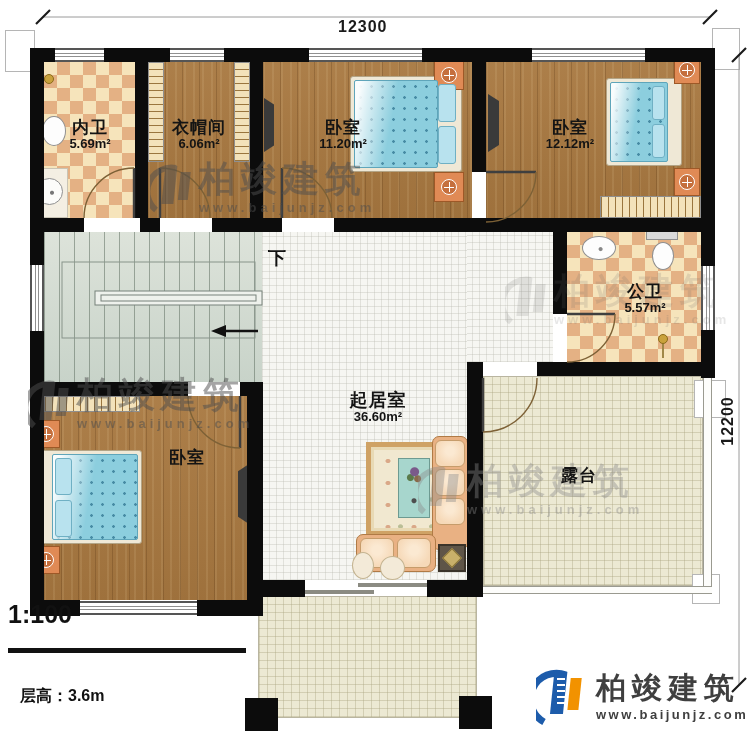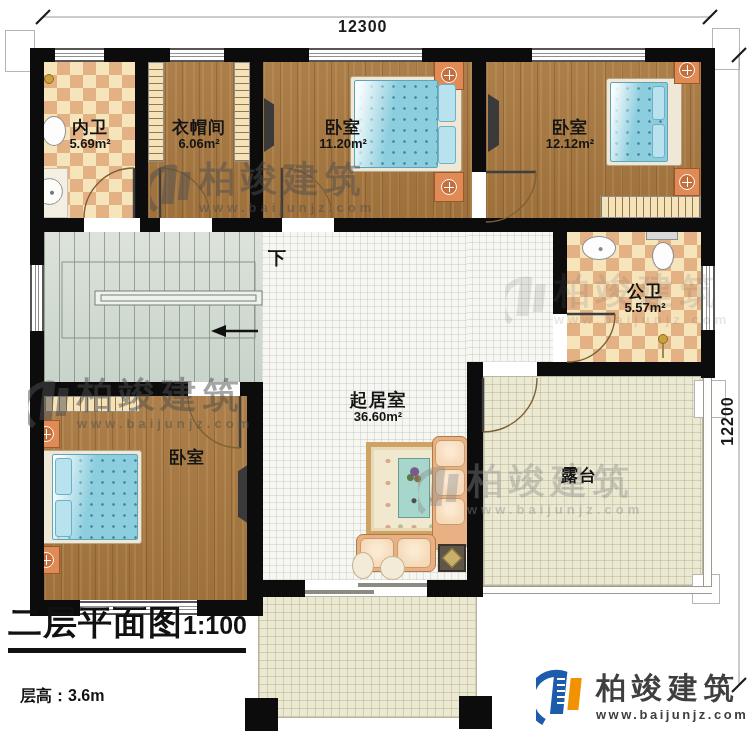--- a/index.html
+++ b/index.html
@@ -337,21 +337,20 @@
       <rect x="16" y="6" width="12" height="38" fill="currentColor" transform="skewX(-6)"></rect>
       <rect x="32" y="12" width="10" height="28" fill="currentColor" transform="skewX(-6)"></rect>
     </svg>
     <div>
         <div class="wt1">柏竣建筑</div>
         <div class="wt2">www.baijunjz.com</div>
       </div>
   </div>
 
   <div class="titlerow">
-    <span class="t1">二层平面图</span>
     <span class="t2">1:100</span>
   </div>
   <div class="underbar"></div>
   <div class="inforow" style="top:686px;">
     <span>层高：</span><span>3.6m</span>
   </div>
 
   <div class="logo" style="left:536px;top:666px;">
     <svg width="52" height="62" viewBox="0 0 52 62">
       <path d="M8 56 A 26 26 0 0 1 30 9" stroke="#1d5cab" stroke-width="7" fill="none"></path>

